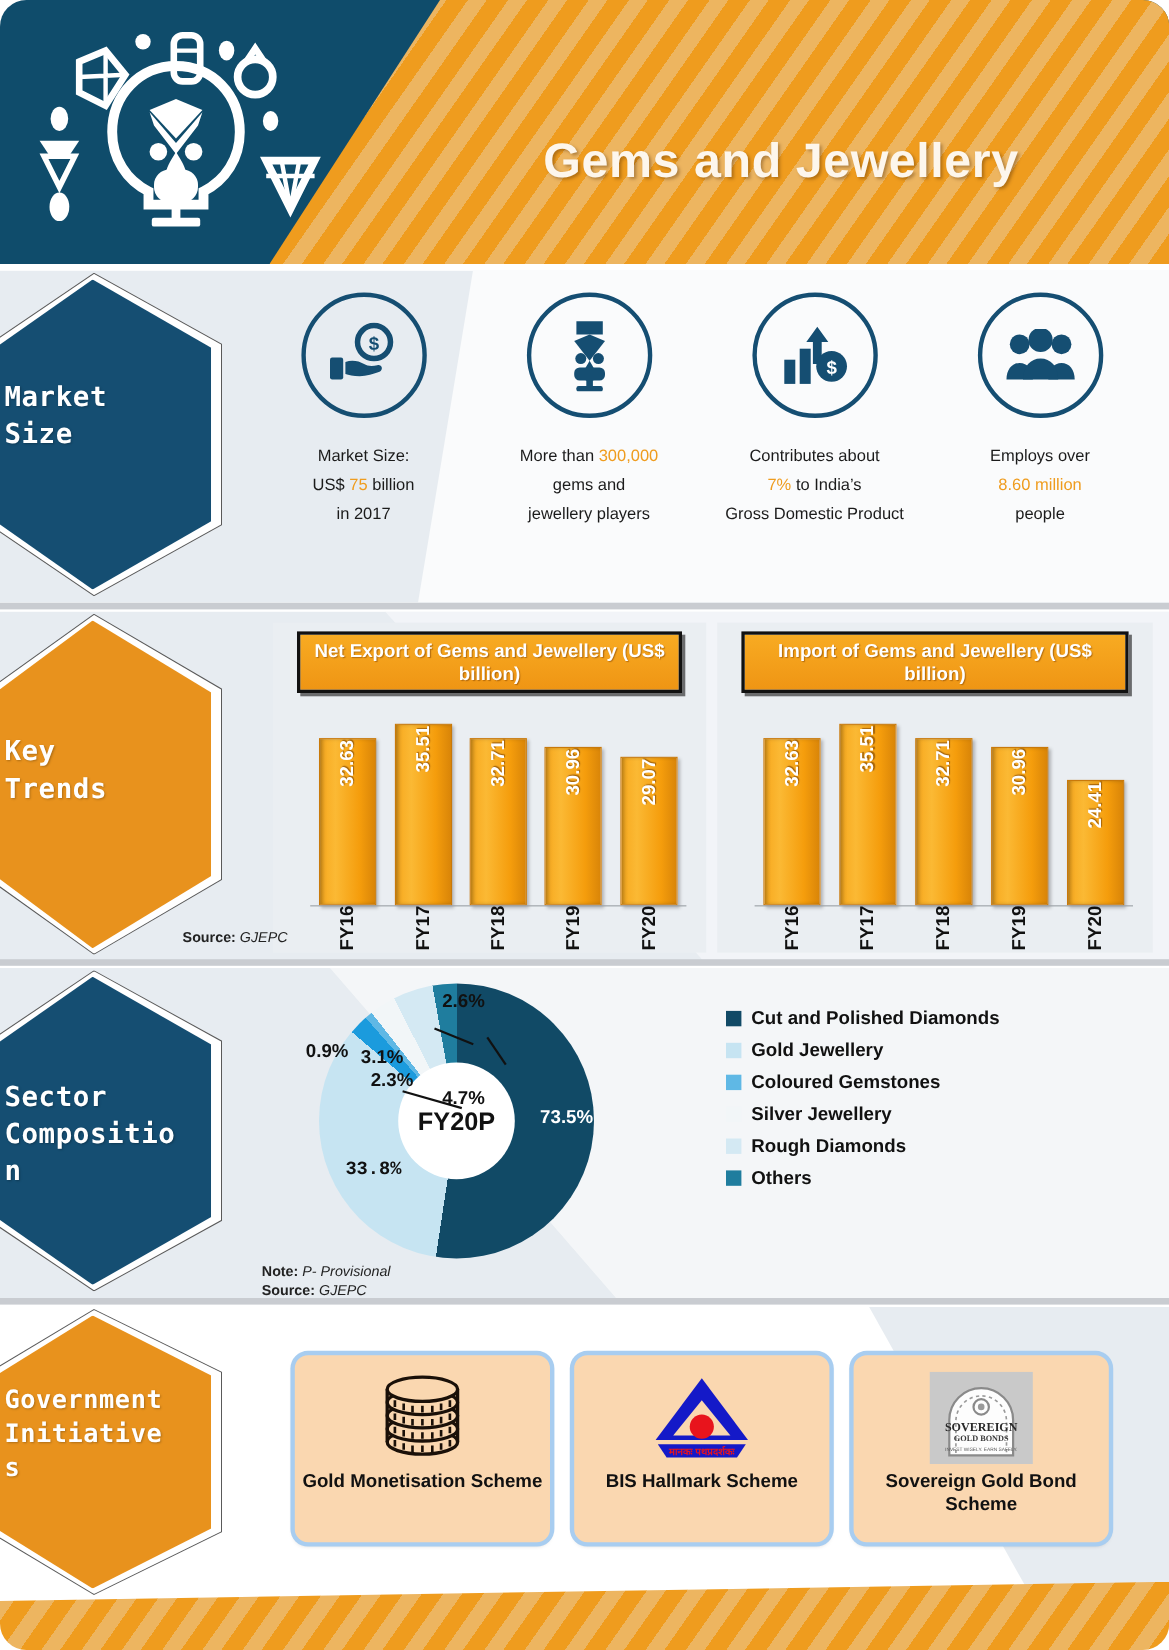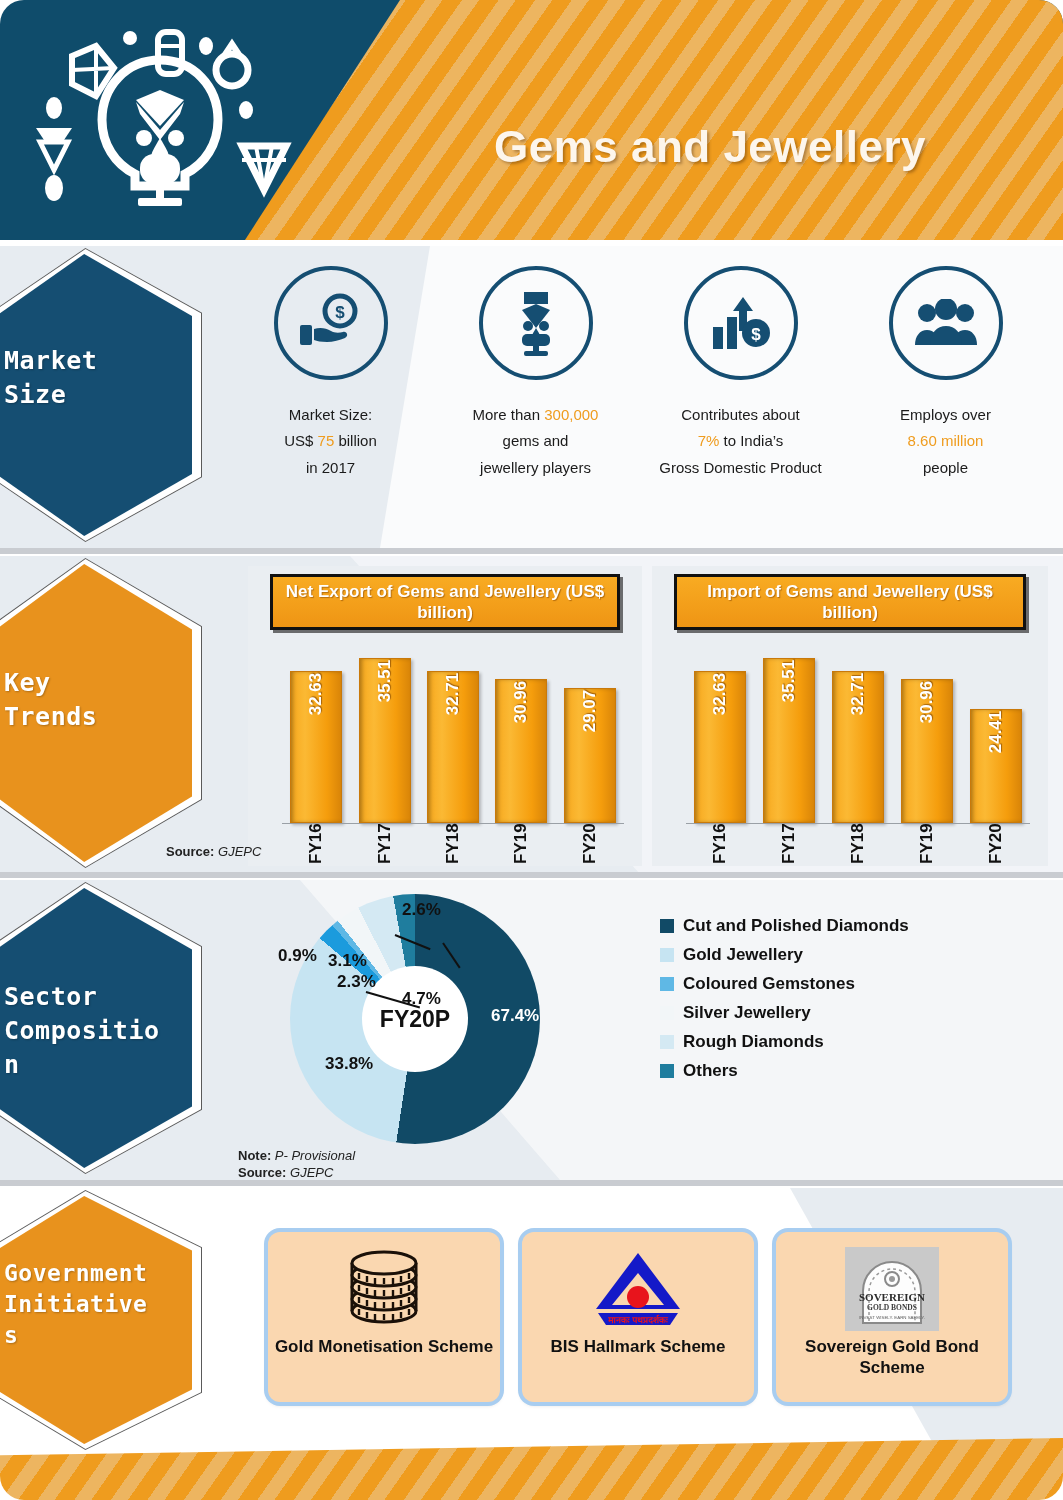--- a/index.html
+++ b/index.html
@@ -362,22 +362,22 @@
       <div class="hex-outline"></div>
       <div class="hex-inner-white"></div>
       <div class="hex navy"></div>
       <div class="hex-label" style="top:100px;"><span>Sector</span><br><span>Compositio</span><br><span>n</span></div>
     </div>
 
     <div class="pie-wrap">
       <div class="pie" id="pie-disc" style="background: conic-gradient(rgb(17, 74, 102) 0deg, rgb(17, 74, 102) 188.64deg, rgb(198, 228, 242) 188.64deg, rgb(198, 228, 242) 310.32deg, rgb(27, 155, 221) 310.32deg, rgb(27, 155, 221) 318.6deg, rgb(95, 184, 229) 318.6deg, rgb(95, 184, 229) 321.84deg, rgb(242, 246, 248) 321.84deg, rgb(242, 246, 248) 333deg, rgb(212, 233, 243) 333deg, rgb(212, 233, 243) 349.92deg, rgb(31, 125, 158) 349.92deg, rgb(31, 125, 158) 359.28deg);"></div>
       <div class="pie-hole">FY20P</div>
 
-      <div class="pie-lbl" style="left:201px;top:112px;color:#fff;">67.4%</div>
-      <div class="pie-lbl" style="left:35px;top:160px;">33.8%</div>
+      <div class="pie-lbl" style="left:201px;top:112px;color:#fff;">73.5%</div>
+      <div class="pie-lbl" style="left:24px;top:160px;font-family:Liberation Mono, monospace;">33.8%</div>
       <div class="pie-lbl" style="left:47px;top:78px;">2.3%</div>
       <div class="pie-lbl" style="left:-12px;top:52px;">0.9%</div>
       <div class="pie-lbl" style="left:38px;top:28px;margin-top:29px;">3.1%</div>
       <div class="pie-lbl" style="left:112px;top:55px;margin-top:40px;">4.7%</div>
       <div class="pie-lbl" style="left:112px;top:6px;">2.6%</div>
 
       <div class="leader" style="left:105px;top:40px;width:38px;transform:rotate(22deg);"></div>
       <div class="leader" style="left:153px;top:48px;width:30px;transform:rotate(56deg);"></div>
       <div class="leader" style="left:76px;top:97px;width:56px;transform:rotate(16deg);"></div>
     </div>

